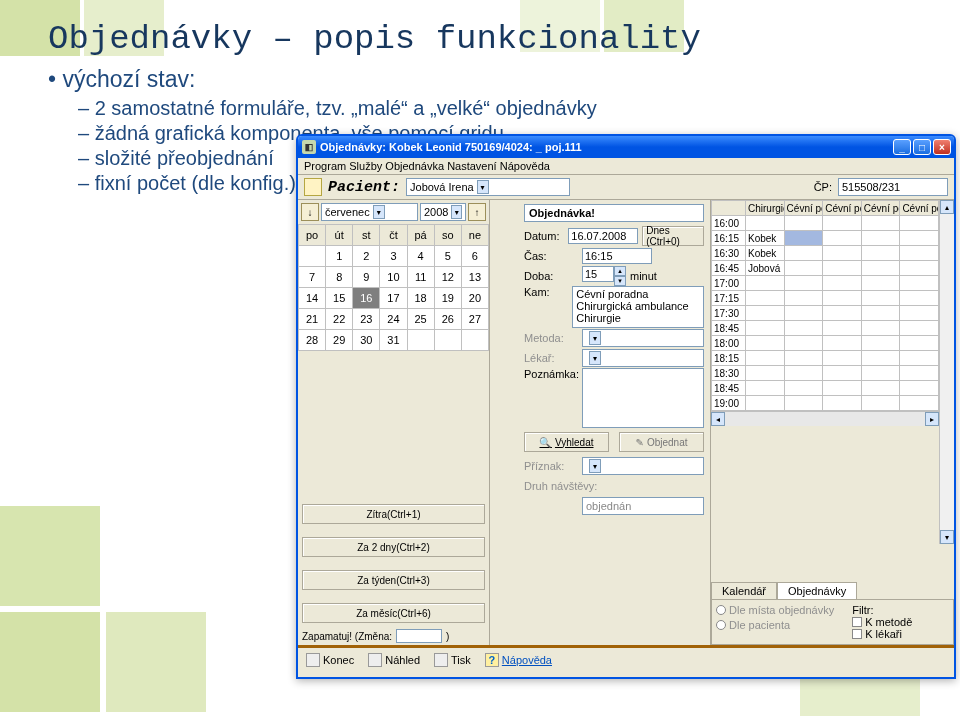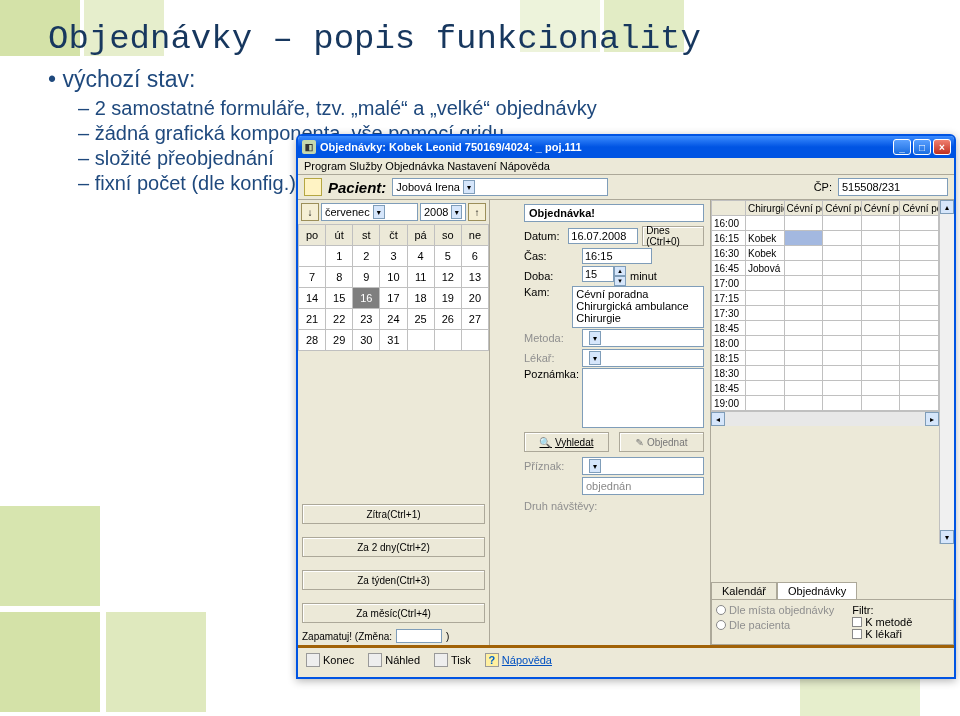--- a/index.html
+++ b/index.html
@@ -75,21 +75,21 @@
   .menubar span { margin-right: 0; cursor: default; }
 
   .toolbar {
     display:flex; align-items:center; gap:6px; padding:3px 6px; border-bottom:1px solid #aca899;
     background:#ece9d8;
   }
   .t-icon {
     width:18px; height:18px; background:#fff3c4; border:1px solid #b5a642;
     display:inline-block;
   }
-  .pacient-label { font-weight:bold; font-style:italic; font-family: Liberation Sans, sans-serif; font-size:15px; }
+  .pacient-label { font-weight:bold; font-style:italic; font-family: Liberation Mono, monospace; font-size:15px; }
   .combo, .plainfield {
     background:#fff; border:1px solid #7f9db9; height:18px; padding:1px 3px;
     display:inline-flex; align-items:center; font-size:11px;
   }
   .combo .arrow {
     width:12px; height:14px; background:#d6e6fb; border:1px solid #7f9db9;
     margin-left:3px; display:inline-flex; align-items:center; justify-content:center; font-size:8px;
   }
 
   .body { display:flex; height: calc(100% - 22px - 21px - 27px - 26px); }
@@ -199,21 +199,21 @@
     <span>Program</span>
     <span>Služby</span>
     <span>Objednávka</span>
     <span>Nastavení</span>
     <span>Nápověda</span>
   </div>
 
   <div class="toolbar">
     <span class="t-icon"></span>
     <span class="pacient-label">Pacient:</span>
-    <div class="combo" style="width:216px">
+    <div class="combo" style="width:164px">
       <span>Jobová Irena</span>
       <span class="arrow">▾</span>
     </div>
     <span style="margin-left:auto">ČP:</span>
     <div class="plainfield" style="width:110px">
       <span>515508/231</span>
     </div>
   </div>
 
   <div class="body">
@@ -288,21 +288,21 @@
               <td></td>
             </tr>
           </tbody>
         </table>
 
       <div style="flex:1"></div>
       <div class="quickbtns">
         <div class="btn">Zítra(Ctrl+1)</div>
         <div class="btn">Za 2 dny(Ctrl+2)</div>
         <div class="btn">Za týden(Ctrl+3)</div>
-        <div class="btn">Za měsíc(Ctrl+4)</div>
+        <div class="btn">Za měsíc(Ctrl+6)</div>
       </div>
       <div class="zapline">
         <span>Zapamatuj! (Změna:</span>
         <input type="text" class="tf" style="width: 46px; border: 1px solid rgb(127, 157, 185); height: 14px; font-size: 10px;">
         <span>)</span>
       </div>
     </div>
 
     <div class="mid-pane">
       <div class="headbox">Objednávka!</div>
@@ -363,28 +363,28 @@
           </div>
       </div>
       <div class="row">
           <label class="dis">Příznak:</label>
         <div class="combo" style="flex:1">
             <span></span>
             <span class="arrow">▾</span>
           </div>
       </div>
       <div class="row">
+          <label class="dis" style="width:80px">Druh návštěvy:</label>
+        </div>
+      <div class="row">
           <label style="width:54px"></label>
         <div class="plainfield" style="flex:1;color:#888">
             <span>objednán</span>
           </div>
       </div>
-      <div class="row">
-          <label class="dis" style="width:80px">Druh návštěvy:</label>
-        </div>
     </div>
 
     <div class="right-pane">
       <div class="grid-wrap">
         <div style="flex:1;overflow:hidden">
           <table class="grid" id="grid">
               <tbody>
                 <tr>
                   <th style="width:34px"></th>
                   <th style="">Chirurgick</th>

